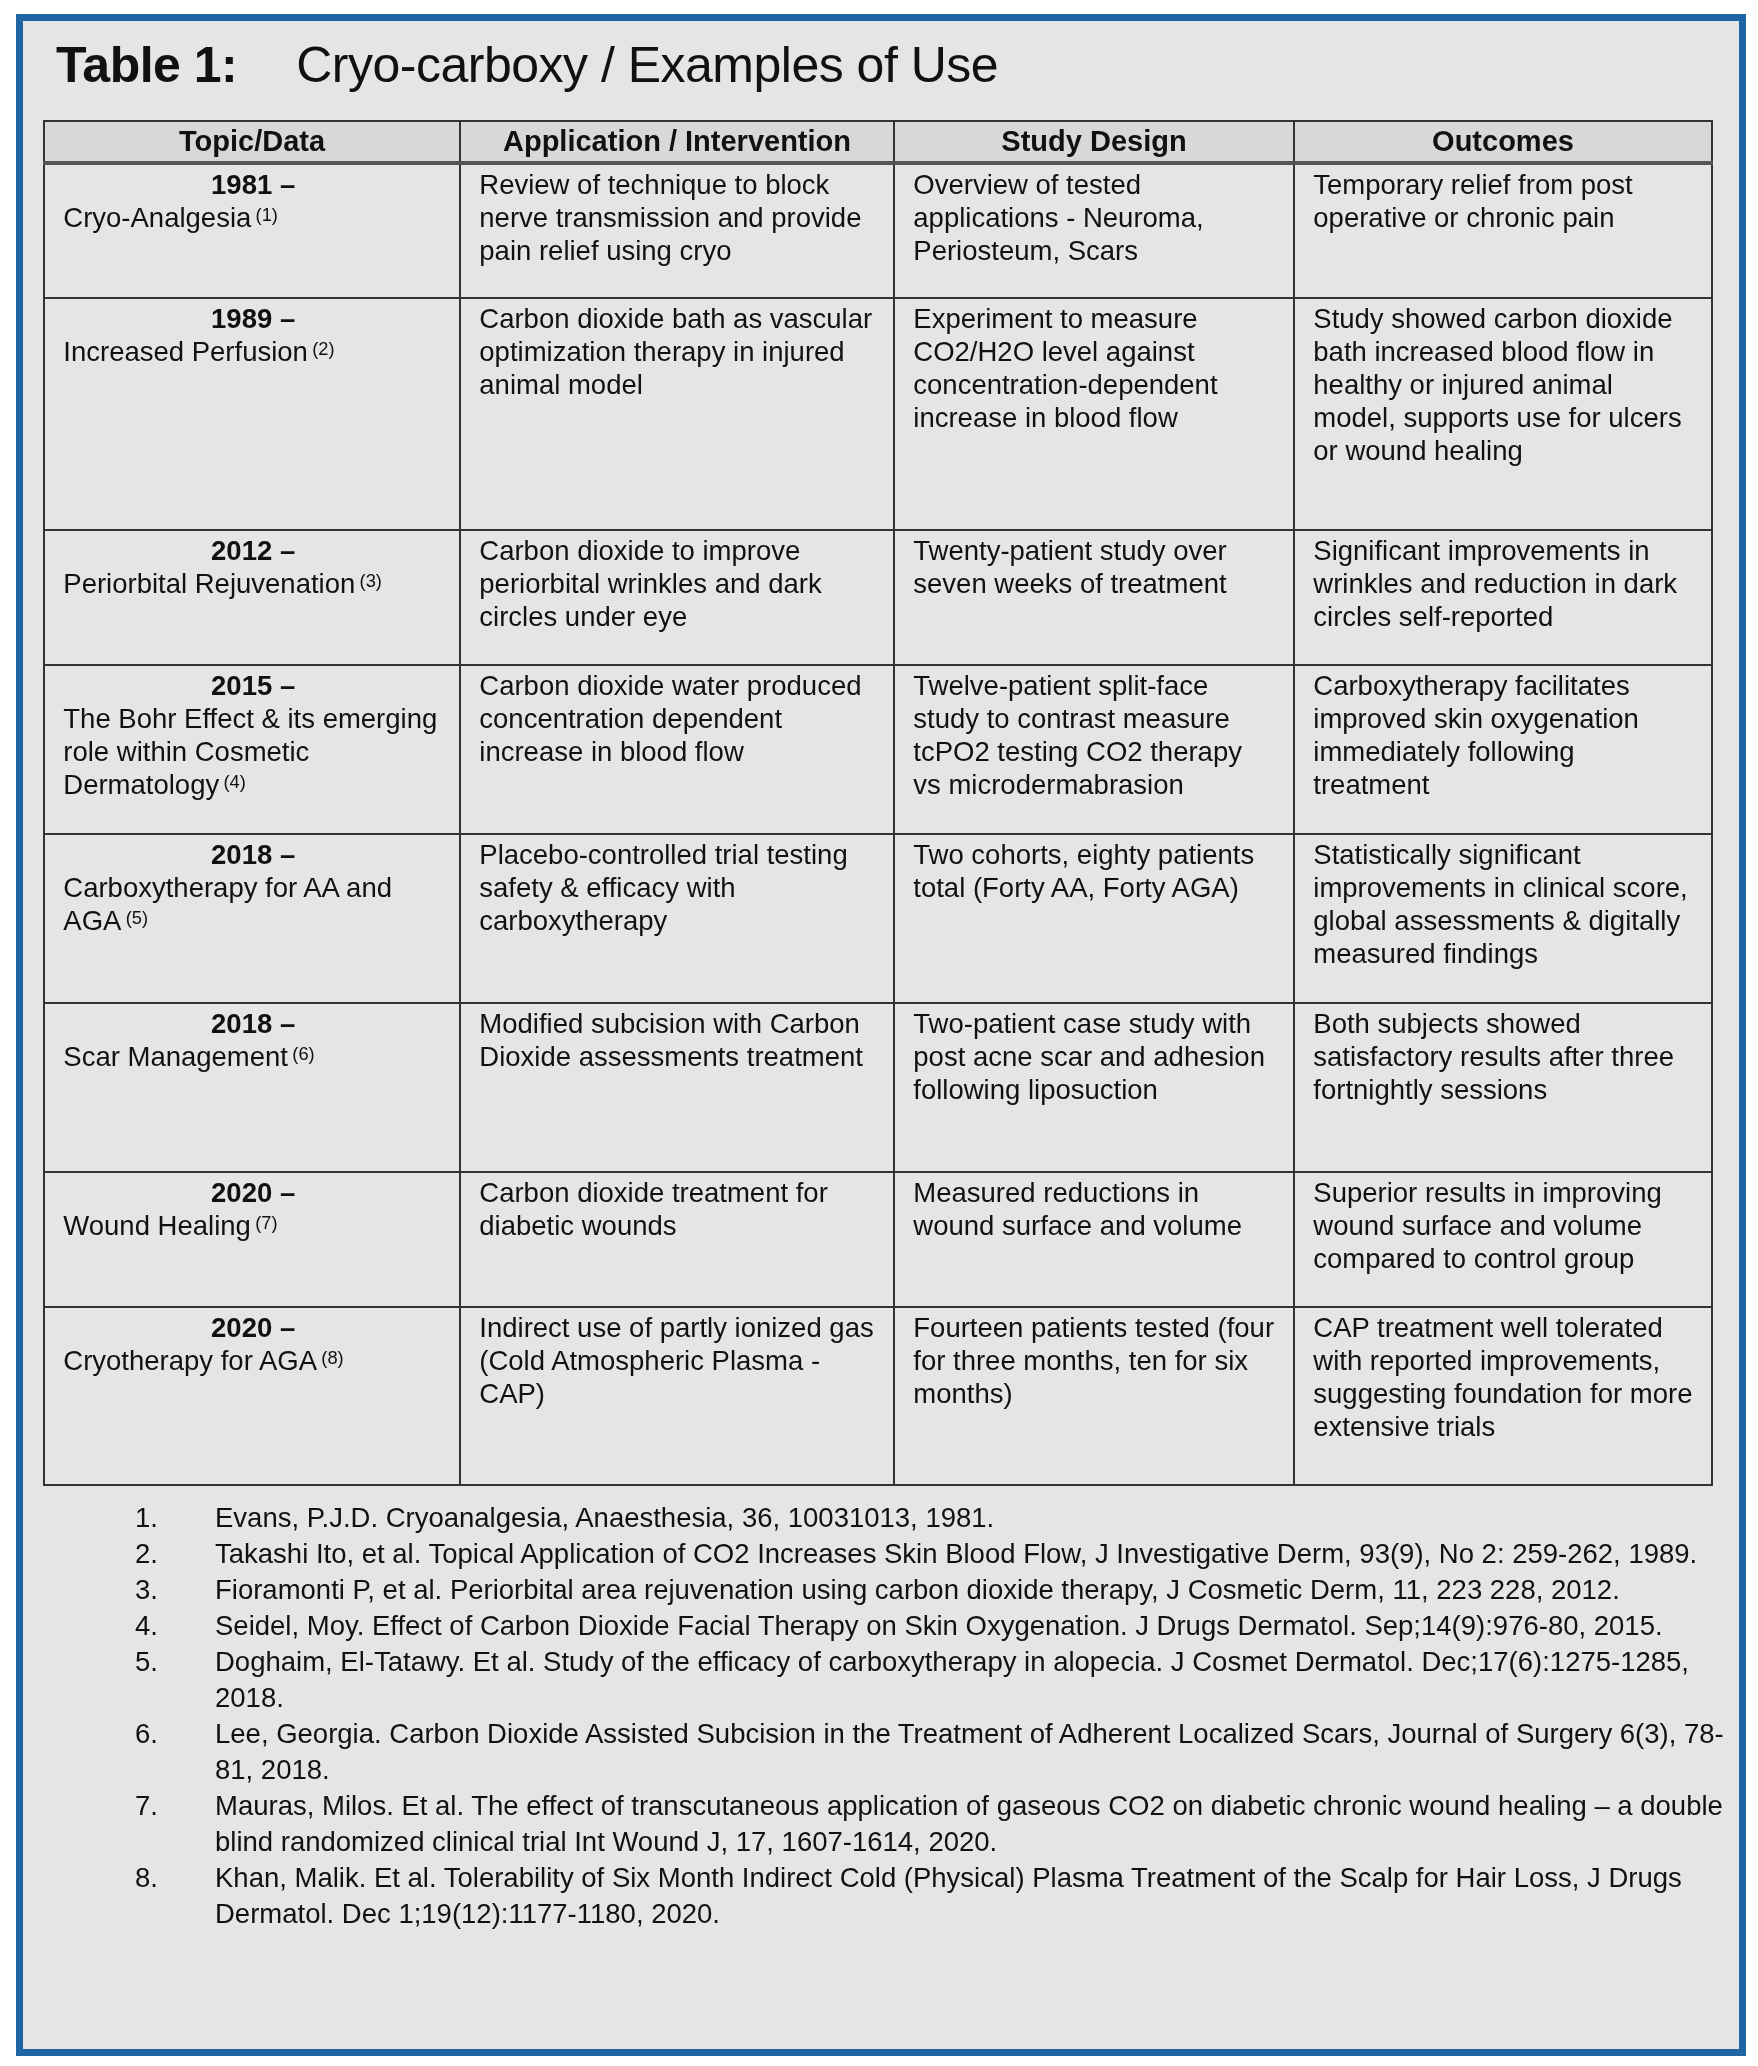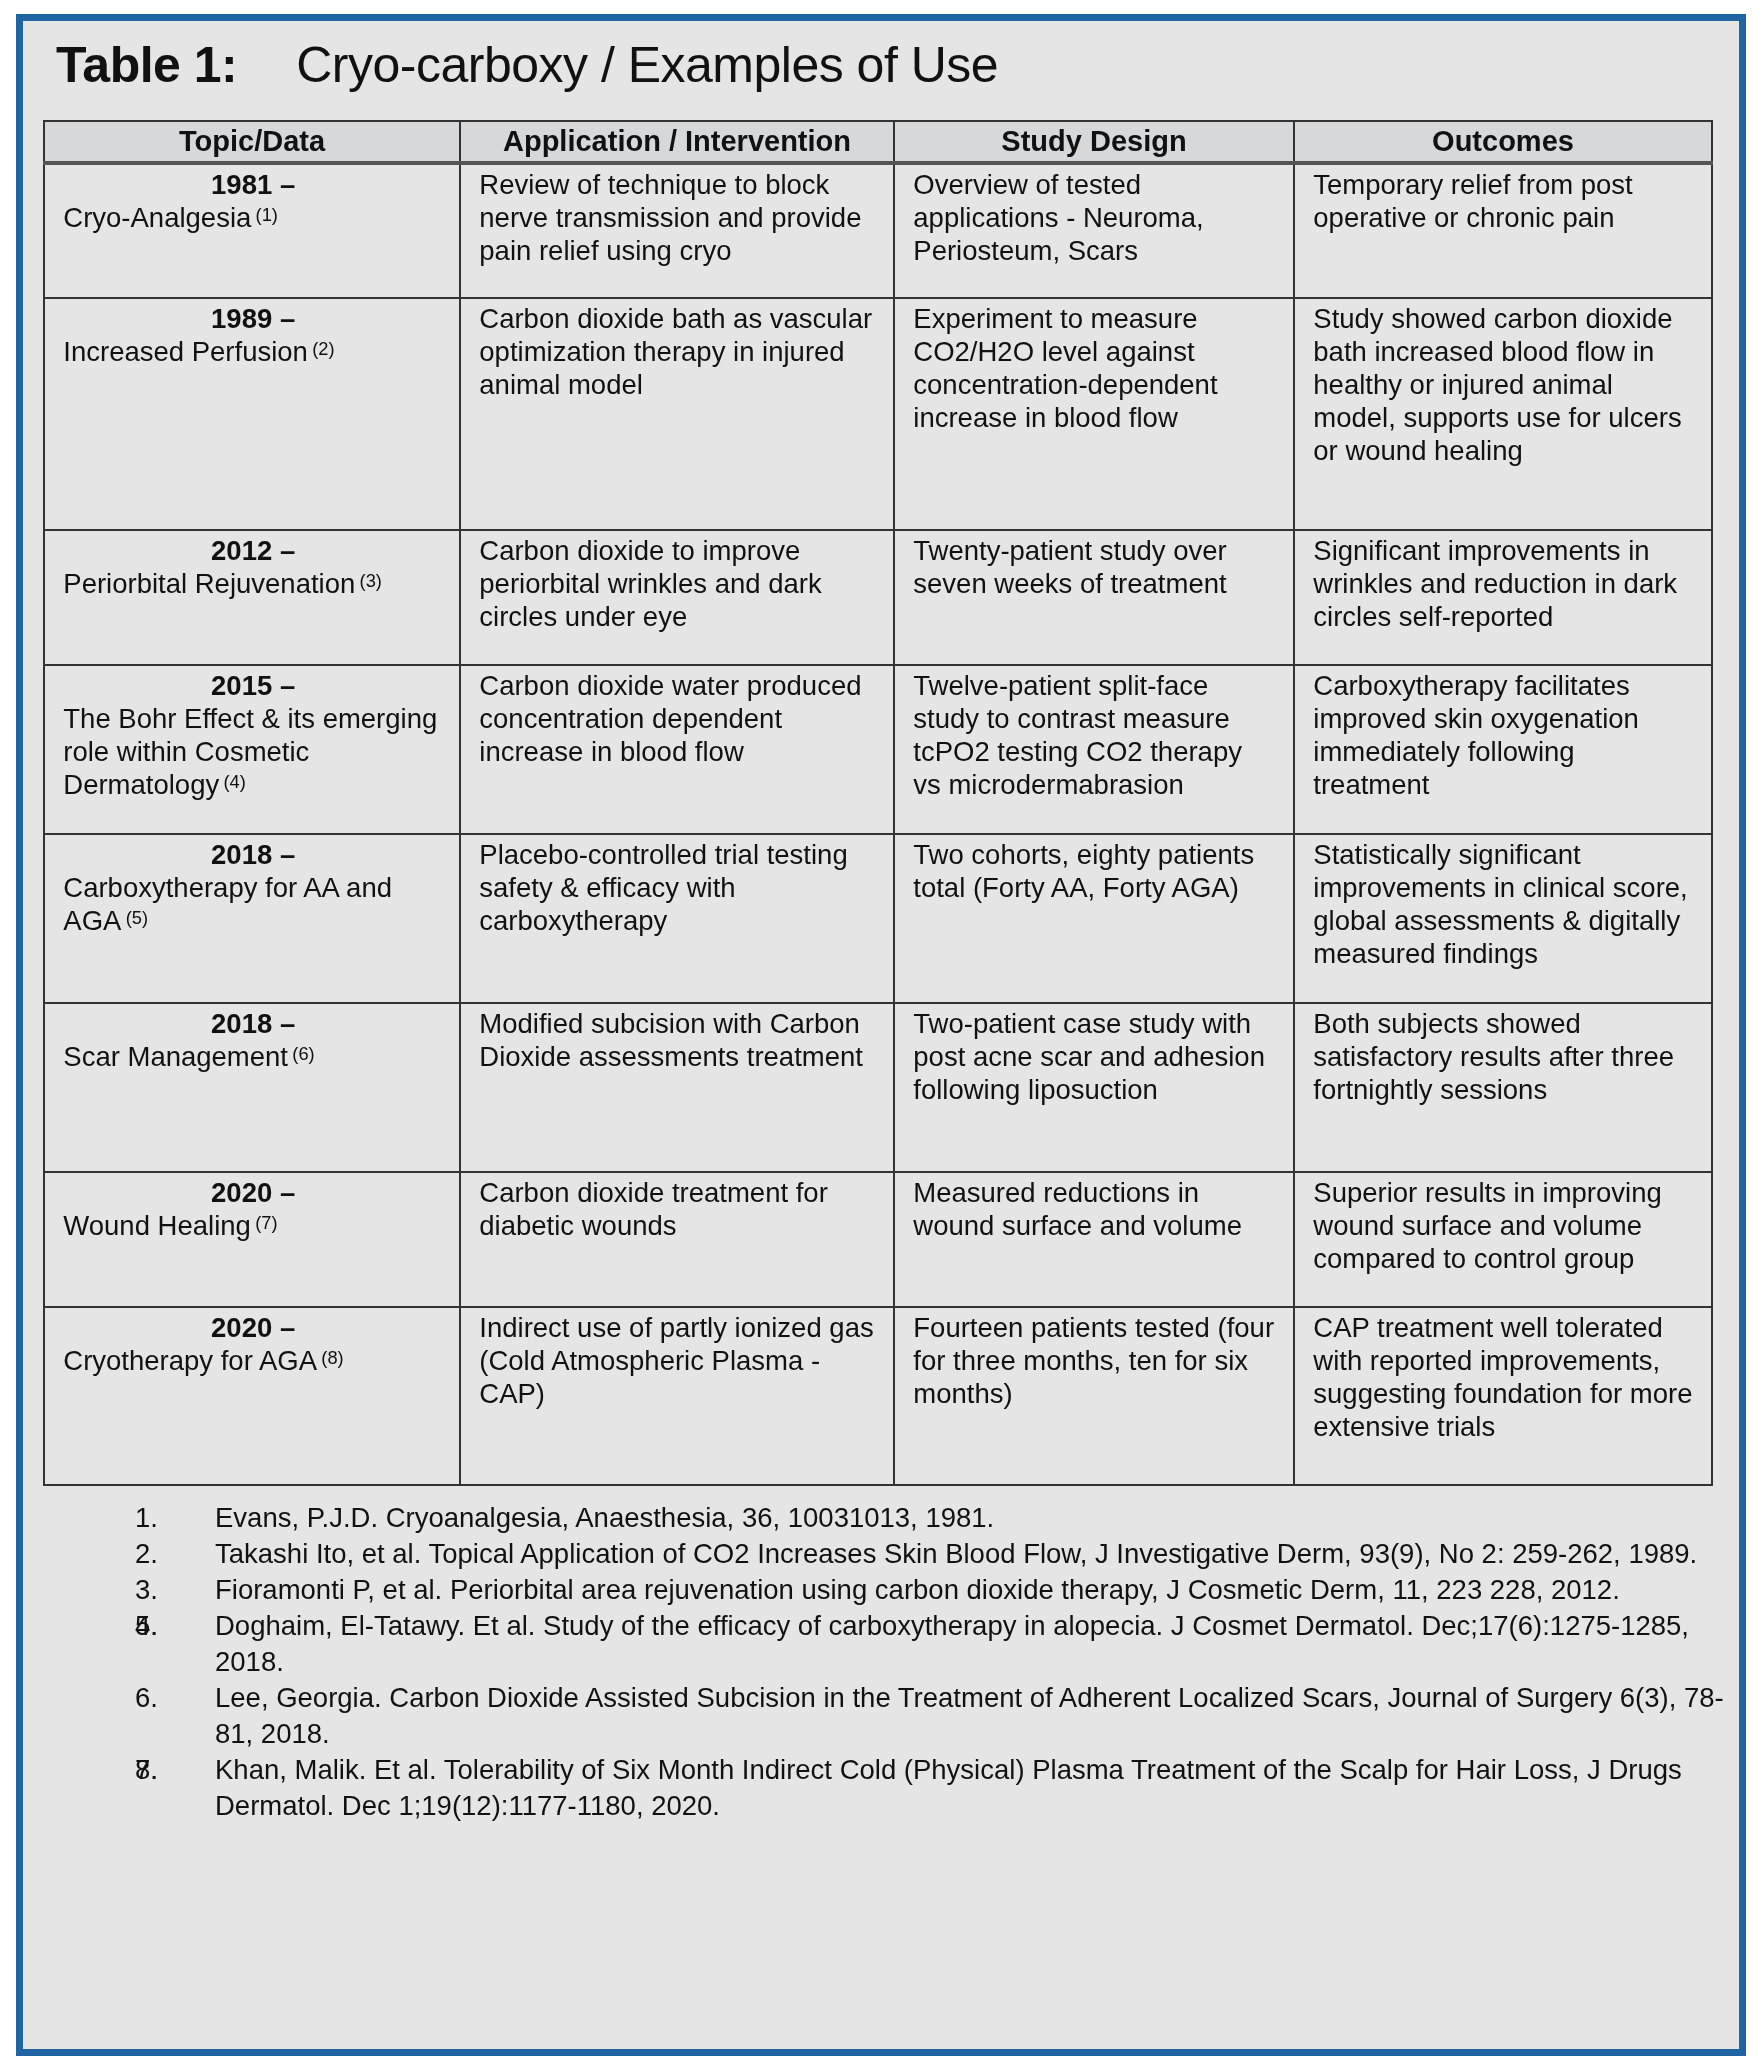--- a/index.html
+++ b/index.html
@@ -94,20 +94,20 @@
         <td>Fourteen patients tested (four for three months, ten for six months)</td>
         <td>CAP treatment well tolerated with reported improvements, suggesting foundation for more extensive trials</td>
       </tr>
     </tbody>
   </table>
 
   <ol class="refs">
     <li><span class="num">1.</span><span>Evans, P.J.D. Cryoanalgesia, Anaesthesia, 36, 10031013, 1981.</span></li>
     <li><span class="num">2.</span><span>Takashi Ito, et al. Topical Application of CO2 Increases Skin Blood Flow, J Investigative Derm, 93(9), No 2: 259-262, 1989.</span></li>
     <li><span class="num">3.</span><span>Fioramonti P, et al. Periorbital area rejuvenation using carbon dioxide therapy, J Cosmetic Derm, 11, 223 228, 2012.</span></li>
-    <li><span class="num">4.</span></li>
+    <li><span class="num">4.</span><span>Seidel, Moy. Effect of Carbon Dioxide Facial Therapy on Skin Oxygenation. J Drugs Dermatol. Sep;14(9):976-80, 2015.</span></li>
     <li><span class="num">5.</span><span>Doghaim, El-Tatawy. Et al. Study of the efficacy of carboxytherapy in alopecia. J Cosmet Dermatol. Dec;17(6):1275-1285, 2018.</span></li>
     <li><span class="num">6.</span><span>Lee, Georgia. Carbon Dioxide Assisted Subcision in the Treatment of Adherent Localized Scars, Journal of Surgery 6(3), 78-81, 2018.</span></li>
-    <li><span class="num">7.</span></li>
+    <li><span class="num">7.</span><span>Mauras, Milos. Et al. The effect of transcutaneous application of gaseous CO2 on diabetic chronic wound healing – a double blind randomized clinical trial Int Wound J, 17, 1607-1614, 2020.</span></li>
     <li><span class="num">8.</span><span>Khan, Malik. Et al. Tolerability of Six Month Indirect Cold (Physical) Plasma Treatment of the Scalp for Hair Loss, J Drugs Dermatol. Dec 1;19(12):1177-1180, 2020.</span></li>
   </ol>
 </div>
 
 
 </body></html>

